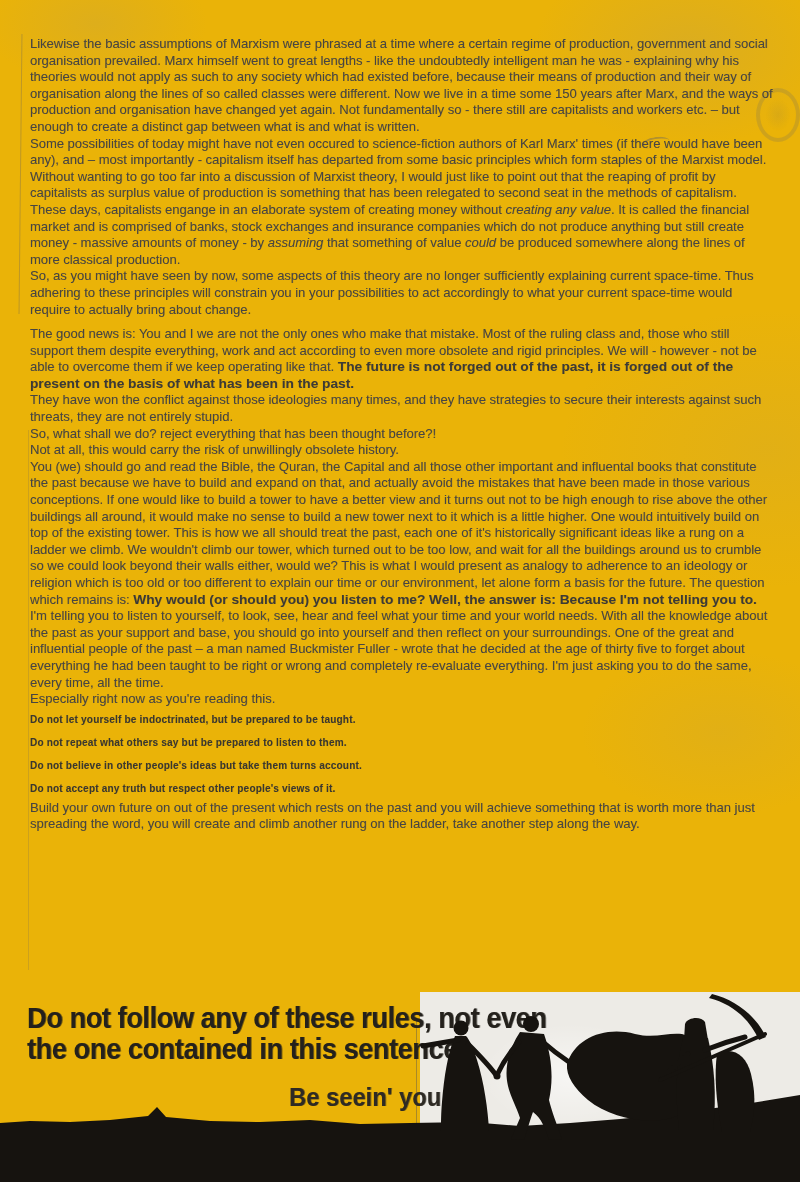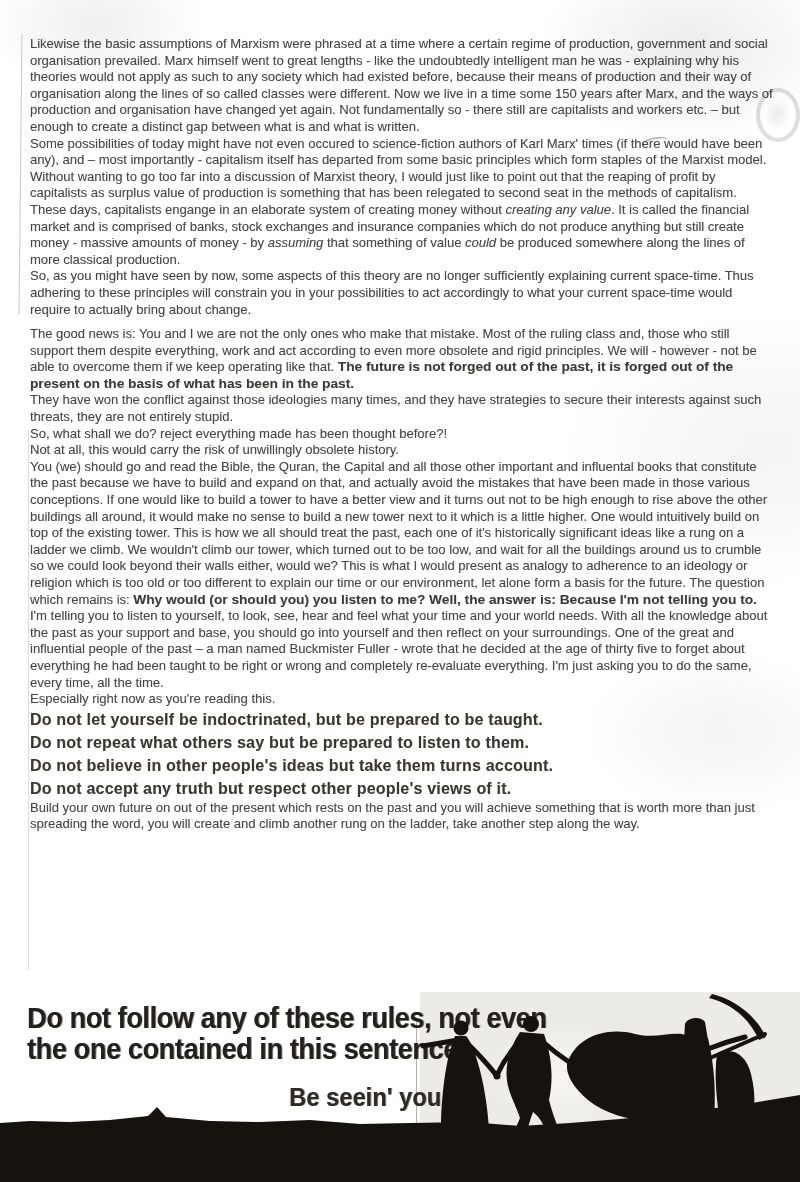--- a/index.html
+++ b/index.html
@@ -1,18 +1,18 @@
 <!DOCTYPE html>
 <html><head>
 <meta charset="utf-8">
 <style>
   html,body{margin:0;padding:0;background:#cfccc7;}
   .page{
     position:relative;width:800px;height:1182px;margin:0 auto;
-    background:#ffffff;overflow:hidden;
+    background:#eab308;overflow:hidden;
     font-family:"Liberation Sans",sans-serif;
   }
   
   .page::before{
     content:"";position:absolute;inset:0;pointer-events:none;
     background:
       radial-gradient(220px 140px at 86% 4%, rgba(150,145,138,0.18), rgba(150,145,138,0) 70%),
       radial-gradient(160px 90px at 12% 2%, rgba(150,145,138,0.15), rgba(150,145,138,0) 70%),
       radial-gradient(300px 200px at 96% 38%, rgba(150,145,138,0.10), rgba(150,145,138,0) 70%),
       radial-gradient(200px 120px at 90% 62%, rgba(150,145,138,0.10), rgba(150,145,138,0) 70%);
@@ -20,21 +20,21 @@
   .body-text{
     position:absolute;left:30px;top:36px;width:744px;
     color:#474543;font-size:13px;line-height:16.6px;
     text-shadow:0.4px 0.4px 0 rgba(70,68,65,0.25);
   }
   .para{margin:0;}
   .para.gap{margin-top:8px;}
   .seg-i{font-style:italic;}
   .seg-b{font-weight:bold;font-size:13.7px;color:#3c3a36;}
   .para.rule{
-    font-weight:bold;font-size:16px;line-height:23px;
+    font-weight:bold;font-size:10px;line-height:23px;
     color:#3a372f;letter-spacing:0.2px;
   }
   .headline{
     position:absolute;left:27px;top:1003px;width:600px;
     font-weight:bold;font-size:29px;line-height:31px;
     color:#24211c;letter-spacing:-0.5px;
     transform:scaleX(0.94);transform-origin:left top;
     text-shadow:1px 0 0 rgba(30,27,22,0.55);
   }
   .signoff{
@@ -74,21 +74,21 @@
   <div class="crease left-edge2"></div>
   <div class="smudge-ring"></div>
   <div class="smudge-curl"></div>
 
   <div class="body-text">
       <p class="para"><span class="seg-n">Likewise the basic assumptions of Marxism were phrased at a time where a certain regime of production, government and social organisation prevailed. Marx himself went to great lengths - like the undoubtedly intelligent man he was - explaining why his theories would not apply as such to any society which had existed before, because their means of production and their way of organisation along the lines of so called classes were different. Now we live in a time some 150 years after Marx, and the ways of production and organisation have changed yet again. Not fundamentally so - there still are capitalists and workers etc. – but enough to create a distinct gap between what is and what is written.</span></p>
       <p class="para"><span class="seg-n">Some possibilities of today might have not even occured to science-fiction authors of Karl Marx' times (if there would have been any), and – most importantly - capitalism itself has departed from some basic principles which form staples of the Marxist model. Without wanting to go too far into a discussion of Marxist theory, I would just like to point out that the reaping of profit by capitalists as surplus value of production is something that has been relegated to second seat in the methods of capitalism. These days, capitalists engange in an elaborate system of creating money without </span><span class="seg-i">creating any value</span><span class="seg-n">. It is called the financial market and is comprised of banks, stock exchanges and insurance companies which do not produce anything but still create money - massive amounts of money - by </span><span class="seg-i">assuming</span><span class="seg-n"> that something of value </span><span class="seg-i">could</span><span class="seg-n"> be produced somewhere along the lines of more classical production.</span></p>
       <p class="para"><span class="seg-n">So, as you might have seen by now, some aspects of this theory are no longer sufficiently explaining current space-time. Thus adhering to these principles will constrain you in your possibilities to act accordingly to what your current space-time would require to actually bring about change.</span></p>
       <p class="para gap"><span class="seg-n">The good news is: You and I we are not the only ones who make that mistake. Most of the ruling class and, those who still support them despite everything, work and act according to even more obsolete and rigid principles. We will - however - not be able to overcome them if we keep operating like that. </span><span class="seg-b">The future is not forged out of the past, it is forged out of the present on the basis of what has been in the past.</span></p>
       <p class="para"><span class="seg-n">They have won the conflict against those ideologies many times, and they have strategies to secure their interests against such threats, they are not entirely stupid.</span></p>
-      <p class="para"><span class="seg-n">So, what shall we do? reject everything made has been thought before?!</span></p>
+      <p class="para"><span class="seg-n">So, what shall we do? reject everything that has been thought before?!</span></p>
       <p class="para"><span class="seg-n">Not at all, this would carry the risk of unwillingly obsolete history.</span></p>
       <p class="para"><span class="seg-n">You (we) should go and read the Bible, the Quran, the Capital and all those other important and influental books that constitute the past because we have to build and expand on that, and actually avoid the mistakes that have been made in those various conceptions. If one would like to build a tower to have a better view and it turns out not to be high enough to rise above the other buildings all around, it would make no sense to build a new tower next to it which is a little higher. One would intuitively build on top of the existing tower. This is how we all should treat the past, each one of it's historically significant ideas like a rung on a ladder we climb. We wouldn't climb our tower, which turned out to be too low, and wait for all the buildings around us to crumble so we could look beyond their walls either, would we? This is what I would present as analogy to adherence to an ideology or religion which is too old or too different to explain our time or our environment, let alone form a basis for the future. The question which remains is: </span><span class="seg-b">Why would (or should you) you listen to me? Well, the answer is: Because I'm not telling you to.</span></p>
       <p class="para"><span class="seg-n">I'm telling you to listen to yourself, to look, see, hear and feel what your time and your world needs. With all the knowledge about the past as your support and base, you should go into yourself and then reflect on your surroundings. One of the great and influential people of the past – a man named Buckmister Fuller - wrote that he decided at the age of thirty five to forget about everything he had been taught to be right or wrong and completely re-evaluate everything. I'm just asking you to do the same, every time, all the time.</span></p>
       <p class="para"><span class="seg-n">Especially right now as you're reading this.</span></p>
       <p class="para rule"><span class="seg-n">Do not let yourself be indoctrinated, but be prepared to be taught.</span></p>
       <p class="para rule"><span class="seg-n">Do not repeat what others say but be prepared to listen to them.</span></p>
       <p class="para rule"><span class="seg-n">Do not believe in other people's ideas but take them turns account.</span></p>
       <p class="para rule"><span class="seg-n">Do not accept any truth but respect other people's views of it.</span></p>
       <p class="para"><span class="seg-n">Build your own future on out of the present which rests on the past and you will achieve something that is worth more than just spreading the word, you will create and climb another rung on the ladder, take another step along the way.</span></p>
     </div>

